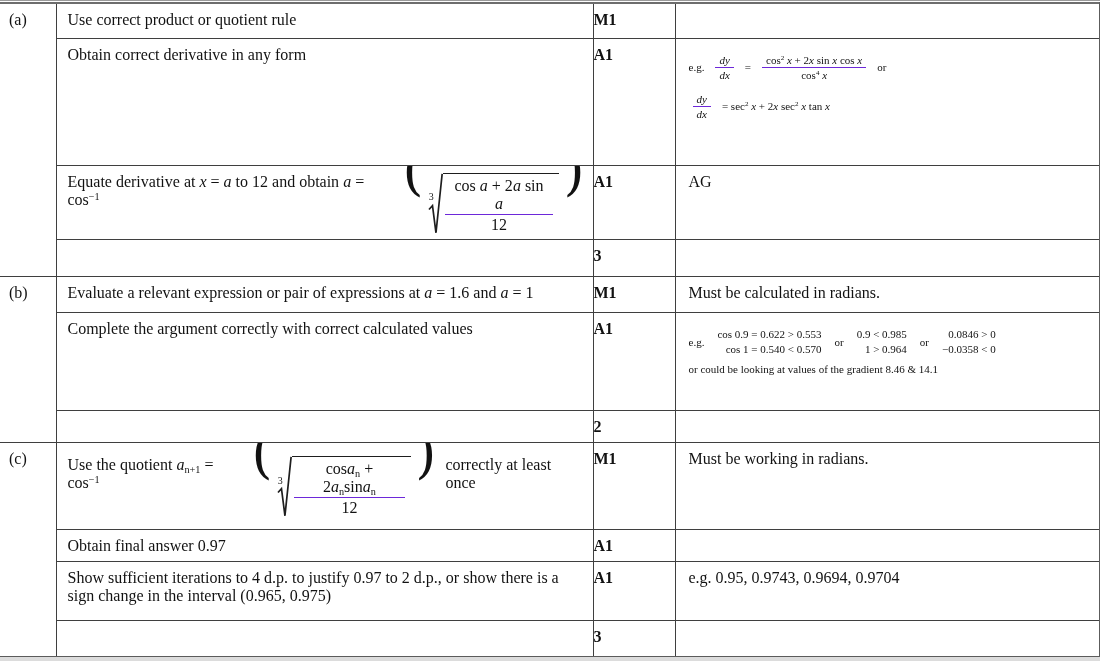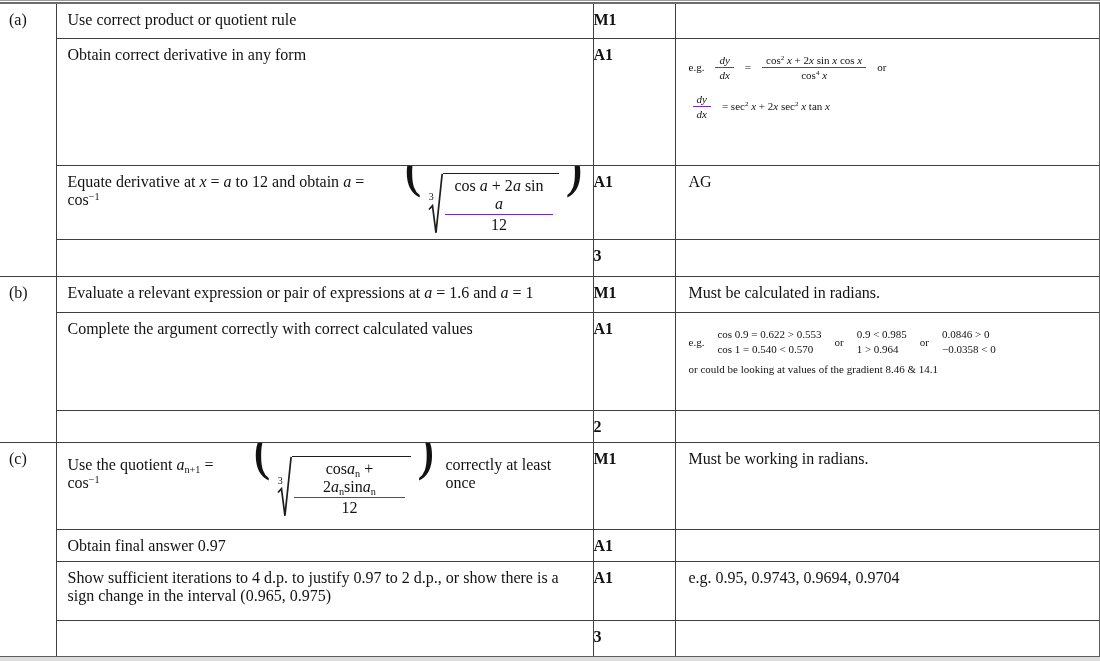--- a/index.html
+++ b/index.html
@@ -44,21 +44,21 @@
     font-size:54px; line-height:0; vertical-align:middle;
     font-family:"DejaVu Serif",serif; font-weight:400; position:relative; top:-2px;
   }
 
   .root { display:inline-flex; align-items:stretch; position:relative; vertical-align:middle; margin:0 1px; }
   .idx  { position:absolute; left:1px; top:30%; font-size:10px; }
   .surd-svg { width:15px; align-self:stretch; }
   .radicand { border-top:1.5px solid #1e1e1e; display:flex; align-items:center; padding:3px 6px 1px 2px; }
   .radicand .frac { margin:0; }
 
-  .stack { display:inline-block; text-align:left; vertical-align:middle; }
+  .stack { display:inline-block; text-align:right; vertical-align:middle; }
   .stack span { display:block; line-height:1.45; }
   .tail-line { margin-top:5px; }
 </style>
 </head>
 <body>
 
 <div class="page">
   <div class="top-edge"></div>
 
   <table class="ms">

